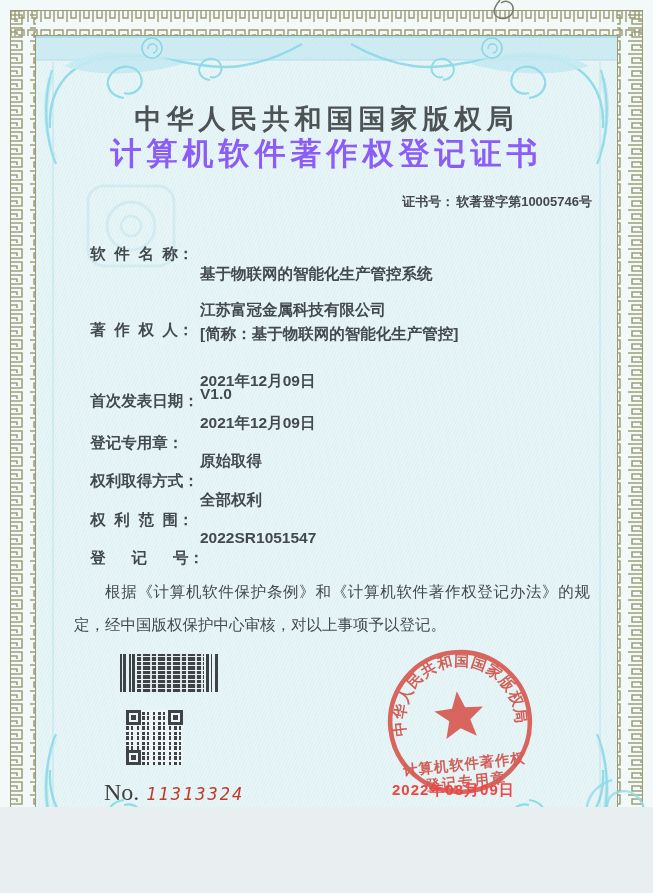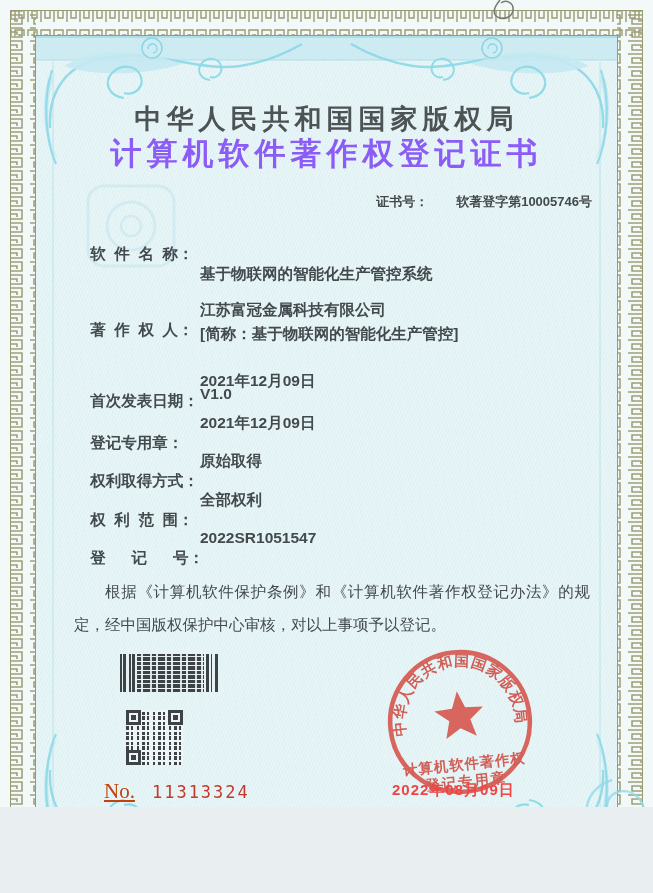--- a/index.html
+++ b/index.html
@@ -8,21 +8,21 @@
   .deco{position:absolute;left:0;top:0;z-index:0;}
   .texture{position:absolute;left:36px;top:36px;width:581px;height:834px;z-index:1;
         background:repeating-linear-gradient(115deg,rgba(173,216,226,.16) 0 1px,rgba(255,255,255,0) 1px 3px);
         pointer-events:none;}
   .issuer{position:absolute;top:101px;left:0;width:100%;text-align:center;z-index:2;
         font-size:27px;font-weight:700;letter-spacing:5px;color:#4d5355;}
   .title{position:absolute;top:133px;left:0;width:100%;text-align:center;z-index:2;
         font-size:31px;font-weight:700;letter-spacing:5px;color:#8b5cf6;}
   .certno{position:absolute;top:193px;left:240px;width:352px;text-align:right;z-index:2;
         font-size:13px;font-weight:700;color:#43494c;}
-  .certno .v{margin-left:28px;}
+  .certno .v{margin-left:2px;}
   .row{position:absolute;left:73px;z-index:2;font-size:15.5px;font-weight:700;
         white-space:pre;color:#434a4e;line-height:20px;}
   .row .val{position:absolute;left:127px;top:0;white-space:pre;}
   .notice{position:absolute;left:74px;top:575px;width:516px;z-index:2;
         font-size:15.5px;font-weight:400;line-height:33px;text-indent:2em;
         text-align:justify;color:#434a4e;}
   .barcode{position:absolute;left:120px;top:654px;width:98px;height:38px;z-index:2;}
   .bc{position:absolute;top:0;bottom:0;}
   .bc-left{left:0;width:15px;background:repeating-linear-gradient(90deg,#3d4347 0 2px,rgba(0,0,0,0) 2px 3px,#3d4347 3px 6px,rgba(0,0,0,0) 6px 9px);}
   .bc-right{right:0;width:12px;background:repeating-linear-gradient(90deg,#3d4347 0 3px,rgba(0,0,0,0) 3px 5px,#3d4347 5px 6px,rgba(0,0,0,0) 6px 9px);}
@@ -31,23 +31,23 @@
           repeating-linear-gradient(90deg,rgba(238,246,247,0) 0 4px,rgba(238,246,247,.9) 4px 6px,rgba(238,246,247,0) 6px 13px,rgba(238,246,247,.85) 13px 15px),
           repeating-linear-gradient(0deg,#3d4347 0 3px,#edf5f6 3px 4px,#3d4347 4px 8px,#e3eef0 8px 9px);}
   .qr{position:absolute;left:126px;top:710px;width:57px;height:55px;z-index:2;
         background-image:
           repeating-linear-gradient(0deg,rgba(237,245,246,0) 0 3px,rgba(237,245,246,1) 3px 5px,rgba(237,245,246,0) 5px 9px,rgba(237,245,246,1) 9px 10px),
           repeating-linear-gradient(90deg,#3d4347 0 3px,#edf5f6 3px 5px,#3d4347 5px 7px,#edf5f6 7px 11px,#3d4347 11px 13px,#edf5f6 13px 16px);}
   .qr .f{position:absolute;width:15px;height:15px;border:3px solid #3d4347;background:#edf5f6;box-sizing:border-box;}
   .qr .f::after{content:"";position:absolute;left:2px;top:2px;right:2px;bottom:2px;background:#3d4347;}
   .f.tl{left:0;top:0;} .f.tr{right:0;top:0;} .f.bl{left:0;bottom:0;}
   .serial{position:absolute;left:104px;top:779px;z-index:2;white-space:nowrap;}
-  .serial .no{font-family:"Liberation Serif",serif;font-size:21px;color:#c2410c;text-decoration:underline;}
+  .serial .no{font-family:"Liberation Serif",serif;font-size:24px;color:#404040;}
   .serial .num{font-family:"DejaVu Sans Mono",monospace;font-size:17px;letter-spacing:2px;
-        color:#c23a2c;margin-left:17px;}
+        color:#c23a2c;margin-left:7px;font-style:italic;}
   .date{position:absolute;left:392px;top:781px;z-index:4;font-size:15px;font-weight:700;
         letter-spacing:1px;color:#ef4444;}
   .sealwrap{position:absolute;left:383px;top:645px;width:154px;height:154px;z-index:3;
         transform:rotate(-6deg);opacity:.88;}
 </style>
 </head>
 <body>
 
 <div class="page">
 

